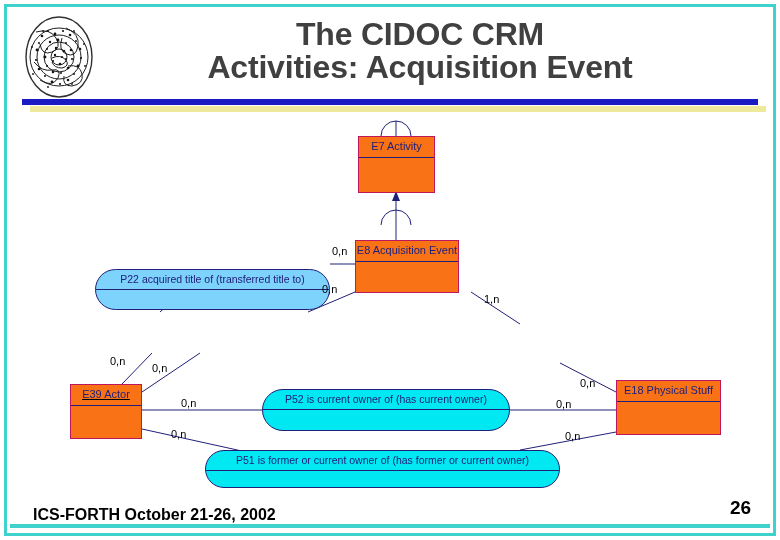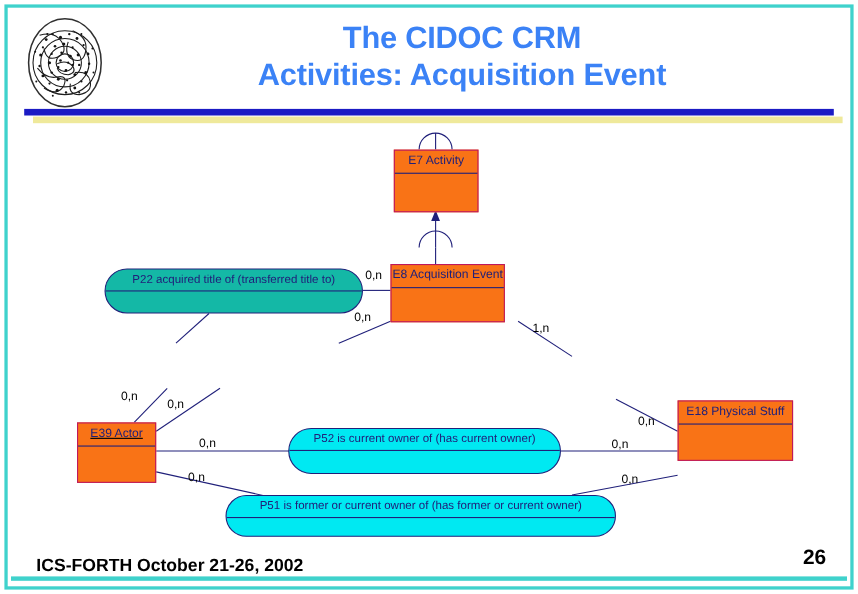--- a/index.html
+++ b/index.html
@@ -32,23 +32,23 @@
     position:absolute;left:22px;top:14px;width:74px;height:86px;
     border-radius:50%;
     overflow:hidden;
   }
   .logo svg{display:block;}
 
   .title{
     position:absolute;left:120px;top:18px;width:600px;
     text-align:center;
     font-weight:bold;
-    font-size:28px;
+    font-size:32px;
     line-height:33px;
-    color:#3b82f6;
+    color:#404040;
     letter-spacing:-0.2px;
   }
 
   .bar-blue{
     position:absolute;left:22px;top:99px;width:736px;height:6px;
     background:#1b1bc4;
   }
   .bar-yellow{
     position:absolute;left:30px;top:106px;width:736px;height:6px;
     background:#efe99b;
@@ -100,21 +100,21 @@
     overflow:hidden;
   }
   .prop .prop-title{
     height:19px;line-height:18px;
     border-bottom:1px solid #20207a;
     text-align:center;
     color:#20207a;
     font-size:10.5px;
     white-space:nowrap;
   }
-  .prop.green{background:#14b8a6;}
+  .prop.green{background:#7dd3fc;margin-top:25px;}
   .prop.cyan{background:#00e9f2;}
 
   
   .card{
     position:absolute;
     font-size:11px;
     color:#000000;
     white-space:nowrap;
   }
 </style>
@@ -247,21 +247,21 @@
     <div class="cls" style="left:355px;top:240px;width:104px;height:53px;">
       <div class="cls-title">E8 Acquisition Event</div>
       <div class="cls-body"></div>
     </div>
 
     <div class="cls" style="left:70px;top:384px;width:72px;height:55px;text-decoration:underline;">
       <div class="cls-title">E39 Actor</div>
       <div class="cls-body"></div>
     </div>
 
-    <div class="cls" style="left:616px;top:364px;width:105px;height:55px;">
+    <div class="cls" style="left:616px;top:380px;width:105px;height:55px;">
       <div class="cls-title">E18 Physical Stuff</div>
       <div class="cls-body"></div>
     </div>
 
     <div class="prop green" style="left:95px;top:244px;width:235px;height:41px;">
       <div class="prop-title">P22 acquired title of (transferred title to)</div>
     </div>
 
 
 

